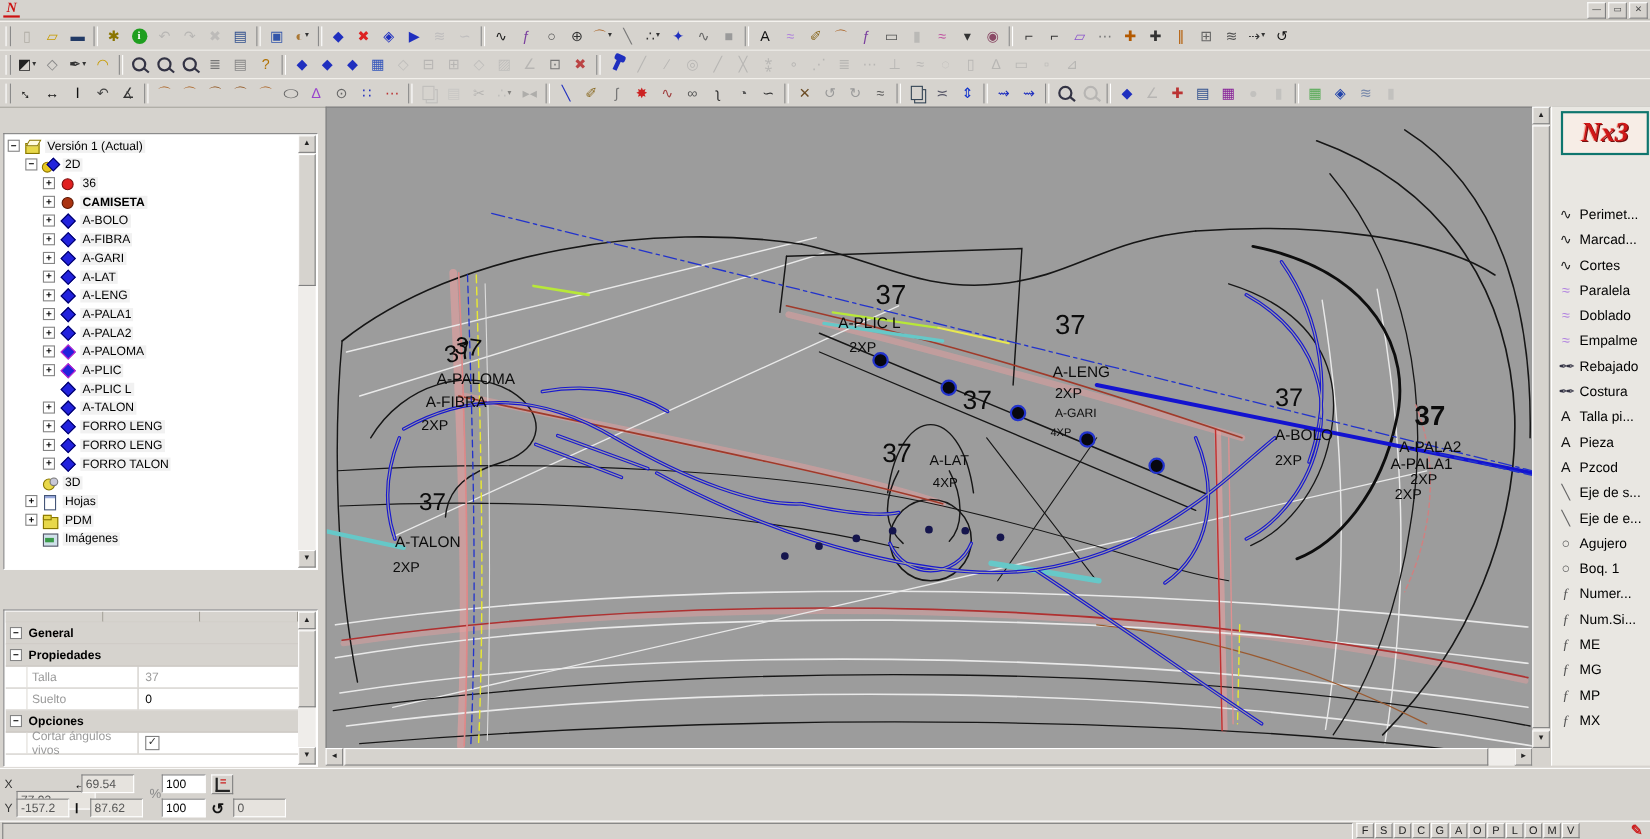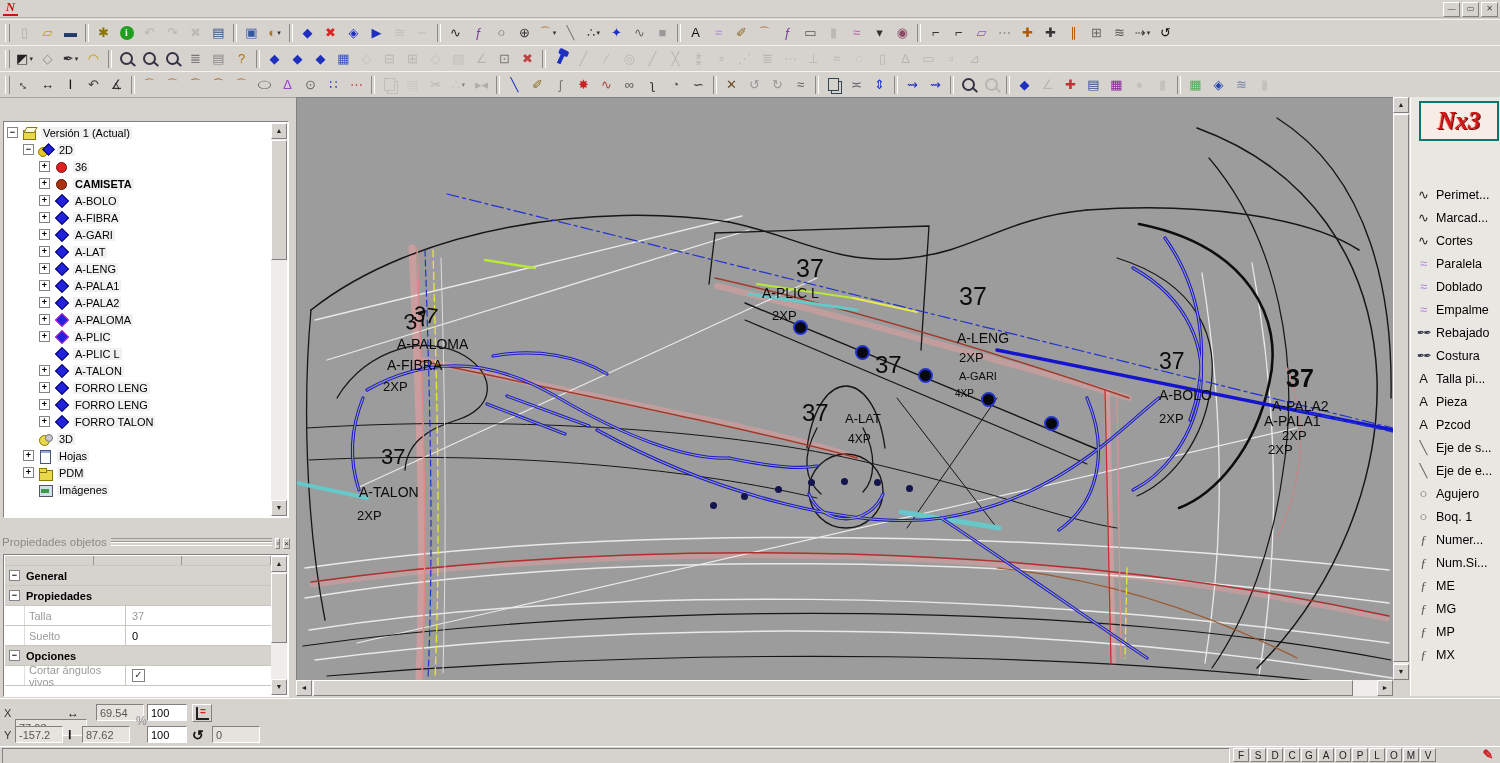--- a/index.html
+++ b/index.html
@@ -758,25 +758,20 @@
           <span class="tlabel">Imágenes</span>
         </div>
       </div>
     <div class="vsb">
       <span class="sb-btn" style="top:0">▲</span>
       <span class="sb-thumb" style="top:17px;height:120px"></span>
       <span class="sb-btn" style="bottom:0">▼</span>
     </div>
   </div>
 
-  <div class="cap" id="props-cap">
-    <span class="cap-t">Propiedades objetos</span>
-    <span class="cap-lines"></span>
-    <span class="capbtns"><span class="cap-btn">▫</span><span class="cap-btn">×</span></span>
-  </div>
   <div class="propsbox sunken">
     <div class="props-inner" id="props-rows">
         <div class="prow phead">
           <span></span>
           <span></span>
           <span></span>
         </div>
         <div class="prow pgroup">
           <span class="pminus">−</span>
           <span>General</span>
@@ -1056,21 +1051,21 @@
           <span class="tic it" style="color: rgb(85, 85, 85);">ƒ</span>
           <span>MX</span>
         </div>
       </div>
   </div>
 
   <div id="statusbar">
     <span class="slabel" style="left:4px;top:8px">X</span>
     <span class="sfield" style="left:15px;top:20px;width:72px">77.93</span>
     <span class="sicon" style="left:67px;top:7px">↔</span>
-    <span class="sfield" style="left:96px;top:5px;width:48px">69.54</span>
+    <span class="sfield" style="left:74px;top:5px;width:48px">69.54</span>
     <span class="slabel" style="left:136px;top:15px;color:#8a8a8a;font-size:12px">%</span>
     <span class="sfield white" style="left:147px;top:5px;width:40px">100</span>
     <span class="sbtn" style="left:192px;top:5px">
         <span class="i-level">=</span>
       </span>
     <span class="slabel" style="left:4px;top:30px">Y</span>
     <span class="sfield" style="left:15px;top:27px;width:48px">-157.2</span>
     <span class="sicon" style="left:68px;top:29px">Ⅰ</span>
     <span class="sfield" style="left:82px;top:27px;width:48px">87.62</span>
     <span class="sfield white" style="left:147px;top:27px;width:40px">100</span>

